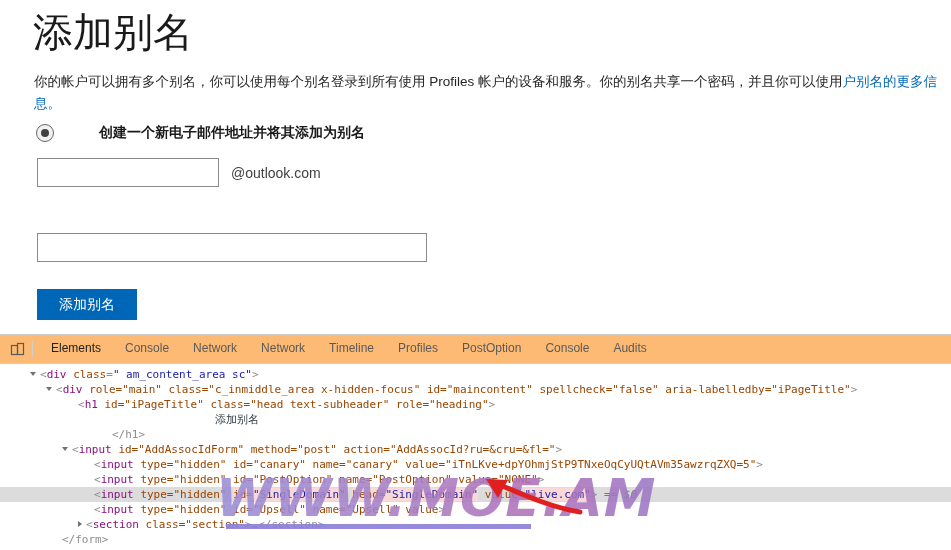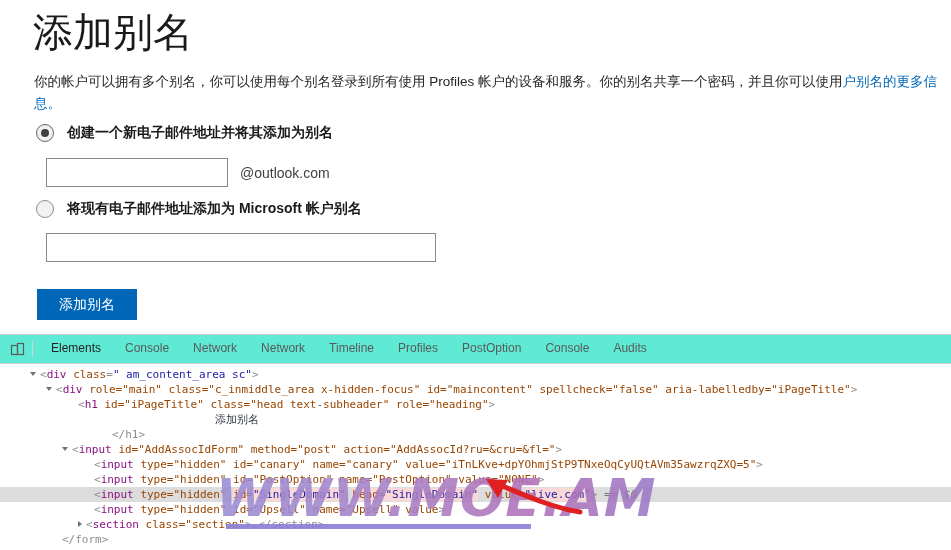--- a/index.html
+++ b/index.html
@@ -50,20 +50,21 @@
     color: #0067b8;
     text-decoration: none;
     cursor: pointer;
   }
 
   .radio-row {
     position: absolute;
     display: flex;
     align-items: center;
     left: 36px;
+    gap: 32px;
   }
   #radio-row-new { top: 124px; }
   #radio-row-existing { top: 200px; }
 
   .radio-outer {
     width: 18px;
     height: 18px;
     border-radius: 50%;
     border: 1px solid #8d8d8d;
     background: #f2f2f2;
@@ -93,21 +94,20 @@
     color: #1a1a1a;
     white-space: nowrap;
     cursor: pointer;
   }
 
   .field-row {
     position: absolute;
     display: flex;
     align-items: center;
     left: 37px;
-    margin-left: 9px;
   }
   #field-row-new { top: 158px; }
   #field-row-existing { top: 233px; }
 
   .text-input {
     height: 29px;
     box-sizing: border-box;
     border: 1px solid #8a8a8a;
     background: #ffffff;
     font-family: "Liberation Sans", sans-serif;
@@ -164,21 +164,21 @@
     border-top: 1px solid #cdcdcd;
     overflow: hidden;
   }
 
   #devtools-toolbar {
     position: relative;
     height: 28px;
     display: flex;
     align-items: center;
     border-bottom: 1px solid #cdcdcd;
-    background: #5eead4;
+    background: #fdba74;
     padding-left: 4px;
   }
 
   #device-toolbar-toggle {
     width: 26px;
     height: 22px;
     display: flex;
     align-items: center;
     justify-content: center;
     cursor: pointer;
@@ -326,26 +326,20 @@
       <span class="radio-dot"></span>
     </span>
     <span class="radio-label">创建一个新电子邮件地址并将其添加为别名</span>
   </div>
 
   <div class="field-row" id="field-row-new">
     <input class="text-input" id="alias-new-input" type="text" value="" style="">
     <span class="suffix-text">@outlook.com</span>
   </div>
 
-  <div class="radio-row" id="radio-row-existing">
-    <span class="radio-outer">
-      
-    </span>
-    <span class="radio-label">将现有电子邮件地址添加为 Microsoft 帐户别名</span>
-  </div>
 
   <div class="field-row" id="field-row-existing">
     <input class="text-input" id="alias-existing-input" type="text" value="" style="">
   </div>
 
   <div id="button-row">
     <button class="btn btn-primary">添加别名</button>
     <button class="btn btn-secondary">取消</button>
   </div>
 

